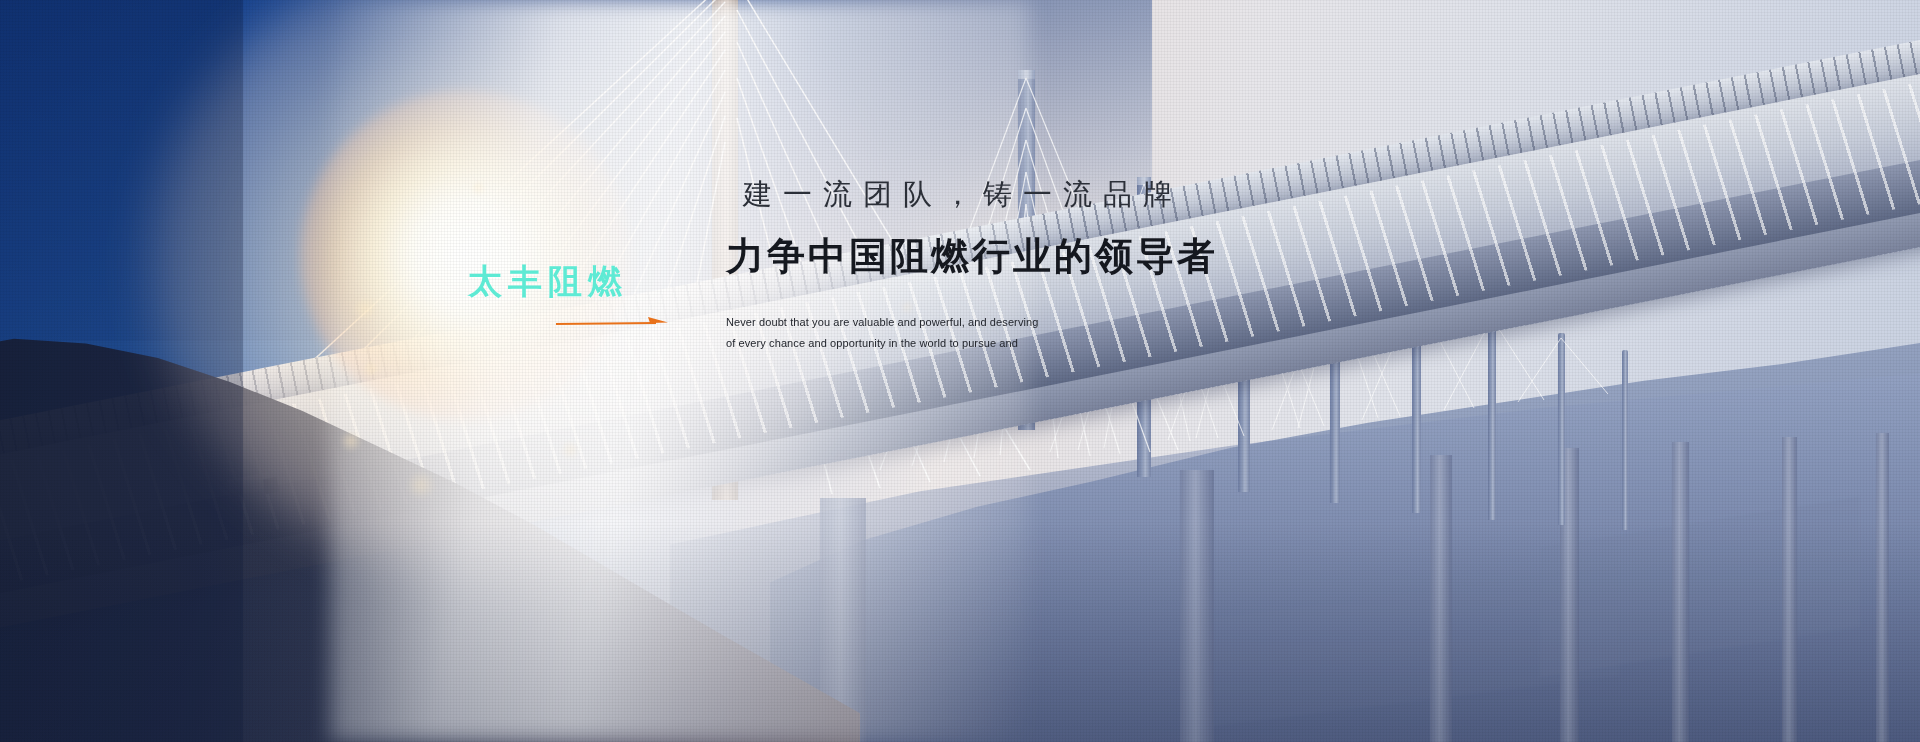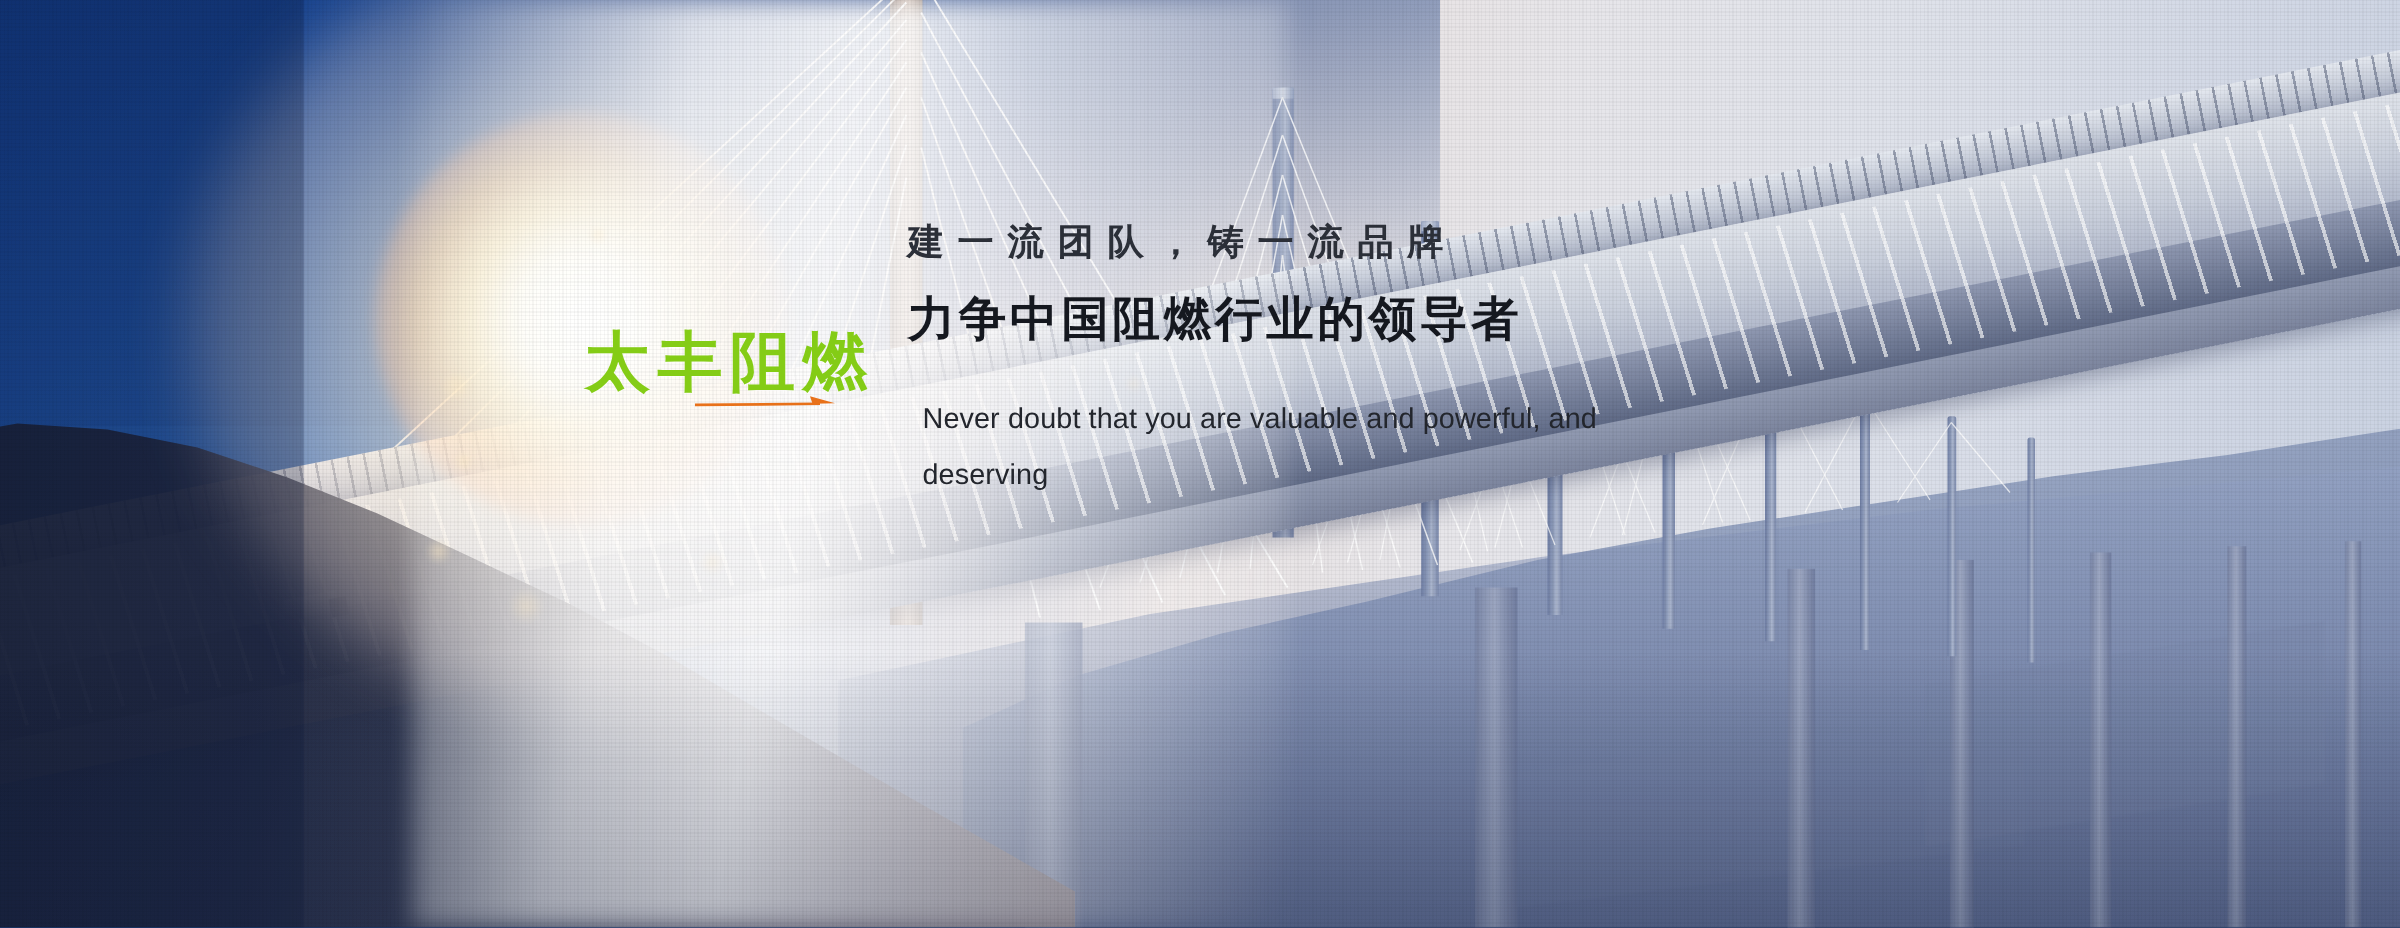--- a/index.html
+++ b/index.html
@@ -198,64 +198,63 @@
   }
 
   .logo-block {
     position: absolute;
     left: 468px; top: 264px;
     width: 200px;
   }
   .logo-text {
     font-family: "Liberation Sans", sans-serif;
     font-weight: 700;
-    font-size: 52px;
+    font-size: 34px;
     letter-spacing: 6px;
-    color: #84cc16;
+    color: #5eead4;
     line-height: 1;
     white-space: nowrap;
     text-shadow: 0 1px 0 rgba(255,255,255,.5);
-    text-align: center;
   }
   .logo-arrow {
     position: absolute;
     left: 88px; top: 52px;
     width: 112px; height: 14px;
   }
 
   .headline-block {
     position: absolute;
     left: 726px; top: 180px;
     width: 700px;
   }
   .head-sub {
     font-size: 29px;
     letter-spacing: 11px;
     color: #2b2f38;
     line-height: 1;
-    margin: 0 0 28px 0;
-    font-weight: 700;
+    margin: 0 0 28px 17px;
+    font-weight: 400;
     white-space: nowrap;
   }
   .head-main {
     font-size: 38px;
     font-weight: 700;
     letter-spacing: 3px;
     color: #15181f;
     line-height: 1;
     margin: 0 0 37px 0;
     white-space: nowrap;
   }
   .head-en {
-    font-size: 23px;
+    font-size: 11px;
     line-height: 1.95;
     color: #23262d;
     font-weight: 400;
     letter-spacing: .1px;
-    margin: 12px;
+    margin: 0;
     max-width: 580px;
   }
   .head-en span { display: block; }
 </style>
 </head>
 <body>
 
 <div id="banner">
 
   <div class="sky"></div>
@@ -388,17 +387,18 @@
         <line x1="0" y1="8" x2="100" y2="7" stroke="#e8711a" stroke-width="2.2"></line>
         <polygon points="112,6.5 92,1 94,7" fill="#e8711a"></polygon>
       </svg>
     </div>
 
     <div class="headline-block">
       <h2 class="head-sub">建一流团队，铸一流品牌</h2>
       <h1 class="head-main">力争中国阻燃行业的领导者</h1>
       <p class="head-en">
         <span>Never doubt that you are valuable and powerful, and deserving</span>
+        <span> of every chance and opportunity in the world to pursue and</span>
       </p>
     </div>
 
   </div>
 </div>
 
 </body></html>

